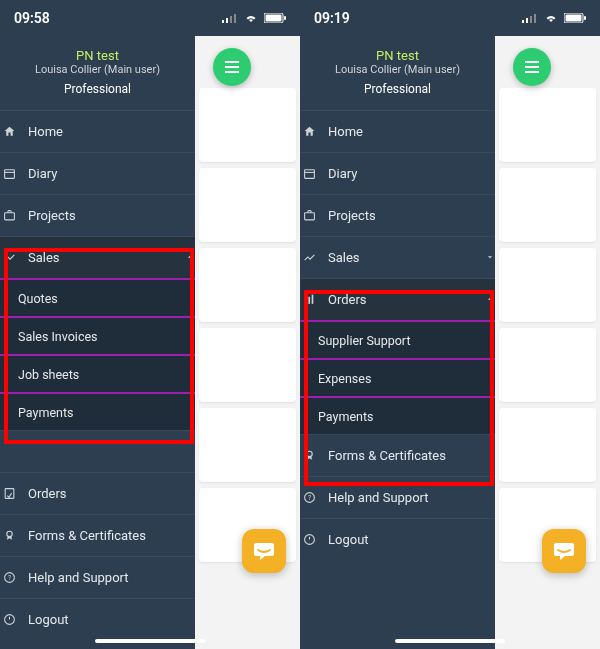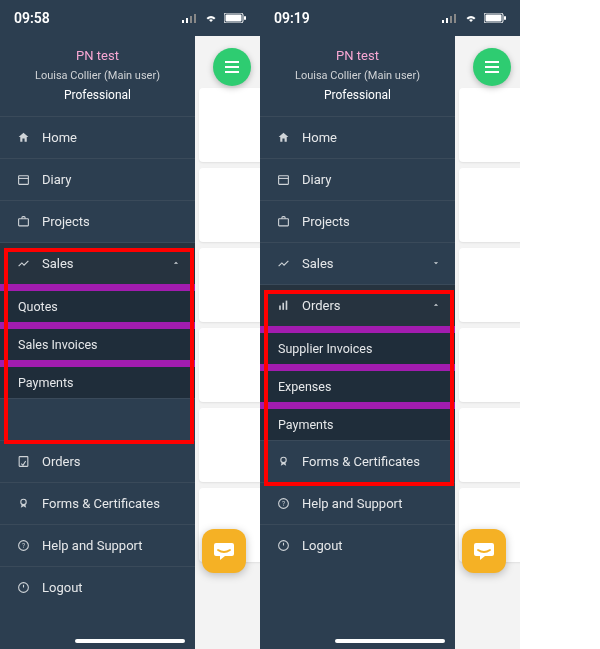--- a/index.html
+++ b/index.html
@@ -5,21 +5,21 @@
   * { box-sizing: border-box; margin: 0; padding: 0; }
   body {
     font-family: -apple-system, BlinkMacSystemFont, "Segoe UI", Roboto, sans-serif;
     background: #fff;
     width: 600px;
     height: 649px;
     overflow: hidden;
     display: flex;
   }
   .screen {
-    width: 260px;
+    width: 300px;
     height: 649px;
     position: relative;
     background: #fff;
     overflow: hidden;
   }
   .statusbar {
     height: 36px;
     background: #2c3e50;
     color: #fff;
     display: flex;
@@ -36,28 +36,28 @@
     background: #2c3e50;
     color: #e6e8ea;
     height: calc(649px - 36px);
     position: relative;
     font-size: 13px;
   }
   .header {
     text-align: center;
     padding: 12px 8px 14px;
   }
-  .header .line1 { font-size: 13px; color: #f9a8d4; margin-bottom: 6px; }
+  .header .line1 { font-size: 13px; color: #bef264; }
   .header .line2 { font-size: 11px; color: #d0d3d6; margin-bottom: 6px; }
   .header .plan { font-size: 12px; color: #ffffff; }
   .menu-item {
     display: flex;
     align-items: center;
     height: 42px;
-    padding: 0 14px;
+    padding: 0 0;
     border-top: 1px solid #3a4a5a;
     color: #e6e8ea;
     cursor: pointer;
   }
   .menu-item .icon {
     width: 18px;
     display: flex;
     align-items: center;
     justify-content: center;
     margin-right: 10px;
@@ -66,21 +66,21 @@
   .menu-item .label { flex: 1; }
   .menu-item .chev { width: 10px; color: #cfd4d8; }
   .submenu {
     background: #1f2d3a;
   }
   .submenu .sub-item {
     display: flex;
     align-items: center;
     height: 38px;
     padding: 0 18px;
-    border-top: 7px solid #a21caf;
+    border-top: 2px solid #a21caf;
     color: #e6e8ea;
     font-size: 12.5px;
     cursor: pointer;
   }
   .spacer { height: 42px; border-top: 1px solid #3a4a5a; }
   .highlight {
     position: absolute;
     border: 4px solid #ff0000;
     pointer-events: none;
     z-index: 50;
@@ -224,20 +224,23 @@
           </svg></span>
     </div>
     <div class="submenu">
       <div class="sub-item">
           <span>Quotes</span>
         </div>
       <div class="sub-item">
           <span>Sales Invoices</span>
         </div>
       <div class="sub-item">
+          <span>Job sheets</span>
+        </div>
+      <div class="sub-item">
           <span>Payments</span>
         </div>
     </div>
     <div class="spacer"></div>
     <div class="menu-item">
       <span class="icon">
           <svg width="13" height="13" viewBox="0 0 24 24" fill="none" stroke="currentColor" stroke-width="2">
             <rect x="4" y="3" width="16" height="18" rx="1"></rect>
             <polyline points="8 16 11 19 16 11" fill="none"></polyline>
           </svg>
@@ -373,21 +376,21 @@
             <rect x="16" y="3" width="3" height="17"></rect>
           </svg>
         </span>
       <span class="label">Orders</span>
       <span class="chev"><svg width="10" height="10" viewBox="0 0 24 24" fill="currentColor">
             <path d="M7 14l5-5 5 5z"></path>
           </svg></span>
     </div>
     <div class="submenu">
       <div class="sub-item">
-          <span>Supplier Invoices</span>
+          <span>Supplier Support</span>
         </div>
       <div class="sub-item">
           <span>Expenses</span>
         </div>
       <div class="sub-item">
           <span>Payments</span>
         </div>
     </div>
     <div class="menu-item">
       <span class="icon">

